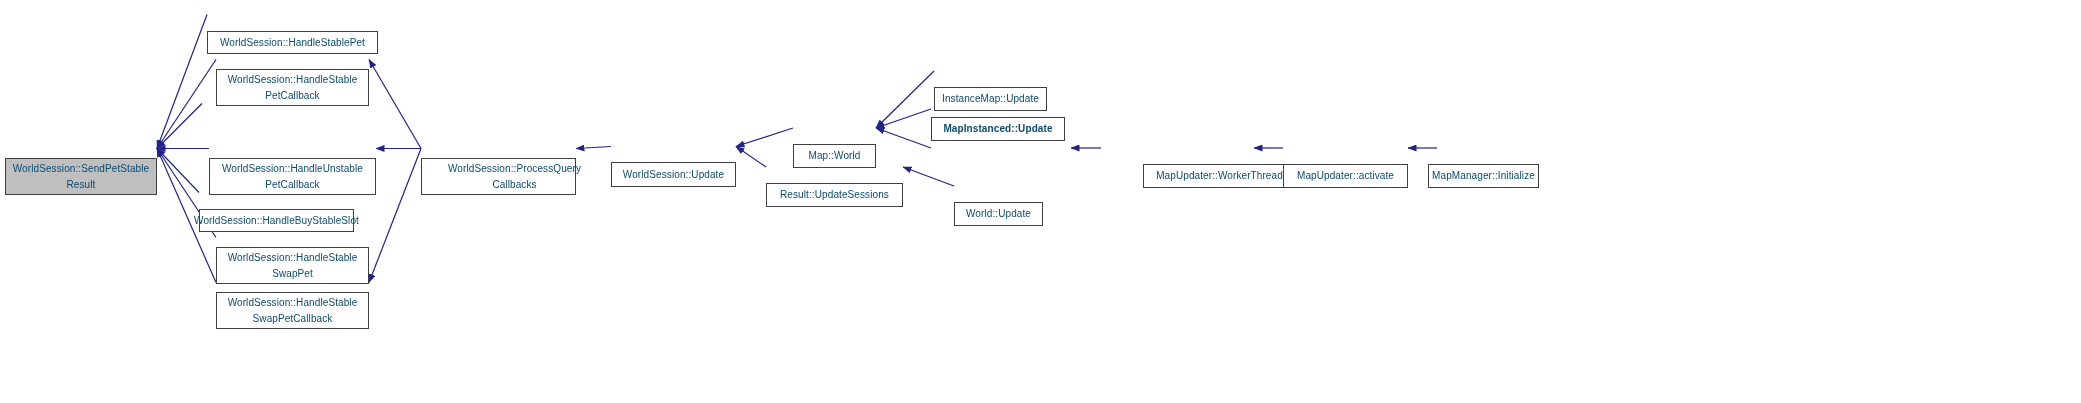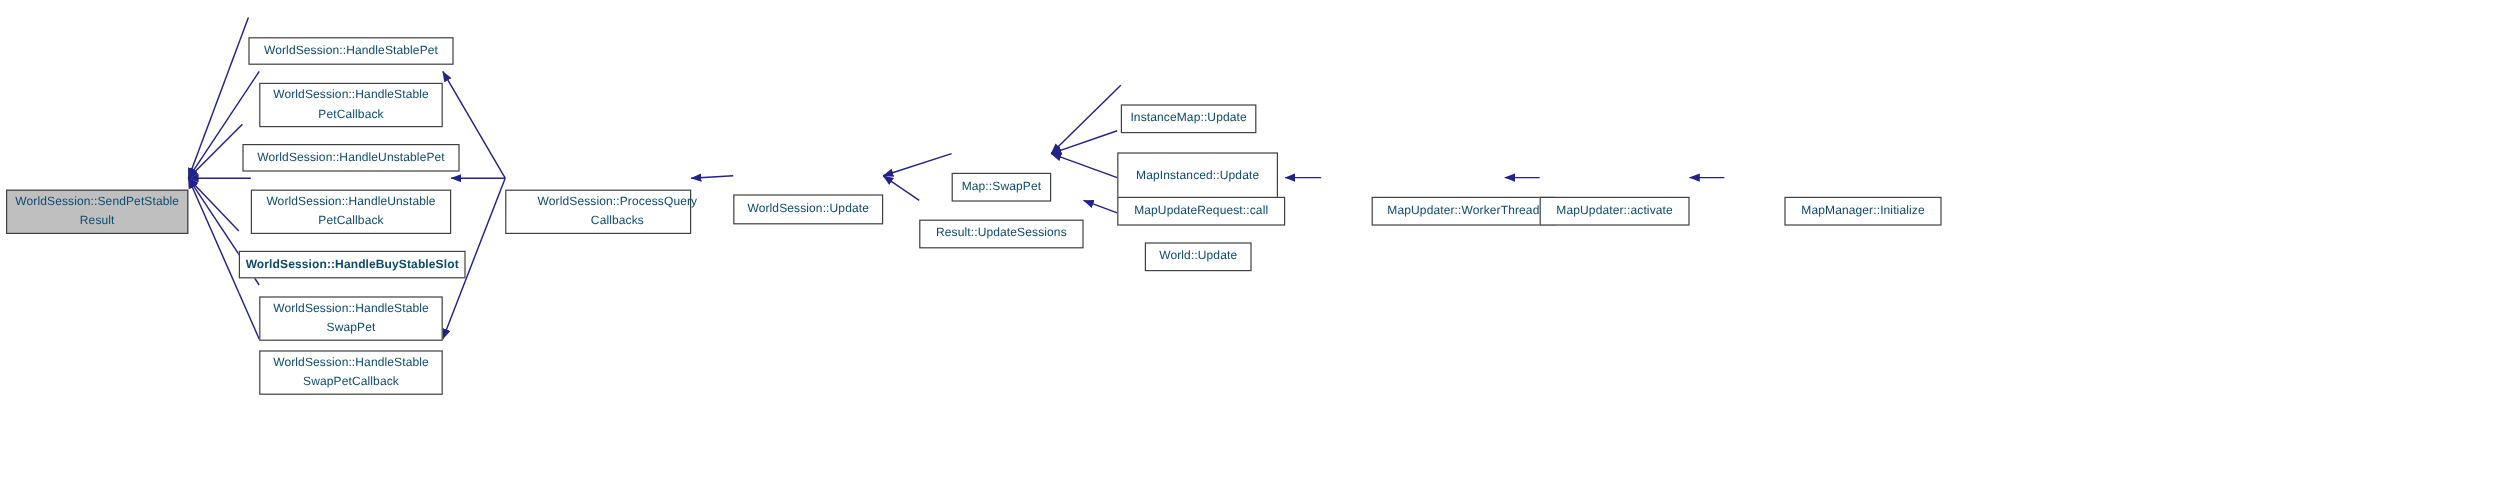--- a/index.html
+++ b/index.html
@@ -76,33 +76,31 @@
       <path d="M954,186 L903,167" fill="none" stroke="#22228a" stroke-width="1.2" marker-end="url(#arrowhead)"></path>
       <path d="M1101,148 L1071,148" fill="none" stroke="#22228a" stroke-width="1.2" marker-end="url(#arrowhead)"></path>
       <path d="M1283,148 L1254,148" fill="none" stroke="#22228a" stroke-width="1.2" marker-end="url(#arrowhead)"></path>
       <path d="M1437,148 L1408,148" fill="none" stroke="#22228a" stroke-width="1.2" marker-end="url(#arrowhead)"></path>
     </svg>
 <div class="node current" style="left: 5px; top: 130px; width: 152px; height: 37px; background: rgb(191, 191, 191); border-color: rgb(64, 64, 64);">WorldSession::SendPetStable
 Result</div>
     <div class="node" style="left: 207px; top: 3px; width: 171px; height: 23px; background: rgb(255, 255, 255); border-color: rgb(64, 64, 64);">WorldSession::HandleStablePet</div>
     <div class="node" style="left: 216px; top: 41px; width: 153px; height: 37px; background: rgb(255, 255, 255); border-color: rgb(64, 64, 64);">WorldSession::HandleStable
 PetCallback</div>
-    <div class="node" style="left: 202px; top: 92px; width: 181px; height: 23px; background: rgb(255, 255, 255); border-color: rgb(64, 64, 64);">WorldSession::HandleUnstablePet</div>
     <div class="node" style="left: 209px; top: 130px; width: 167px; height: 37px; background: rgb(255, 255, 255); border-color: rgb(64, 64, 64);">WorldSession::HandleUnstable
 PetCallback</div>
-    <div class="node" style="left: 199px; top: 181px; width: 189px; height: 23px; background: rgb(255, 255, 255); border-color: rgb(64, 64, 64); font-weight: bold;">WorldSession::HandleBuyStableSlot</div>
+    <div class="node" style="left: 199px; top: 181px; width: 155px; height: 23px; background: rgb(255, 255, 255); border-color: rgb(64, 64, 64);">WorldSession::HandleBuyStableSlot</div>
     <div class="node" style="left: 216px; top: 219px; width: 153px; height: 37px; background: rgb(255, 255, 255); border-color: rgb(64, 64, 64);">WorldSession::HandleStable
 SwapPet</div>
     <div class="node" style="left: 216px; top: 264px; width: 153px; height: 37px; background: rgb(255, 255, 255); border-color: rgb(64, 64, 64);">WorldSession::HandleStable
 SwapPetCallback</div>
     <div class="node" style="left: 421px; top: 130px; width: 155px; height: 37px; background: rgb(255, 255, 255); border-color: rgb(64, 64, 64); padding-left: 32px;">WorldSession::ProcessQuery
 Callbacks</div>
     <div class="node" style="left: 611px; top: 134px; width: 125px; height: 25px; background: rgb(255, 255, 255); border-color: rgb(64, 64, 64);">WorldSession::Update</div>
-    <div class="node" style="left: 793px; top: 116px; width: 83px; height: 24px; background: rgb(255, 255, 255); border-color: rgb(64, 64, 64);">Map::SwapPet</div>
+    <div class="node" style="left: 793px; top: 116px; width: 83px; height: 24px; background: rgb(255, 255, 255); border-color: rgb(64, 64, 64);">Map::World</div>
     <div class="node" style="left: 766px; top: 155px; width: 137px; height: 24px; background: rgb(255, 255, 255); border-color: rgb(64, 64, 64);">Result::UpdateSessions</div>
     <div class="node" style="left: 934px; top: 59px; width: 113px; height: 24px; background: rgb(255, 255, 255); border-color: rgb(64, 64, 64);">InstanceMap::Update</div>
-    <div class="node" style="left: 931px; top: 99px; width: 134px; height: 40px; background: rgb(255, 255, 255); border-color: rgb(64, 64, 64);">MapInstanced::Update</div>
-    <div class="node" style="left: 931px; top: 136px; width: 140px; height: 24px; background: rgb(255, 255, 255); border-color: rgb(64, 64, 64);">MapUpdateRequest::call</div>
+    <div class="node" style="left: 931px; top: 89px; width: 134px; height: 24px; background: rgb(255, 255, 255); border-color: rgb(64, 64, 64); font-weight: bold;">MapInstanced::Update</div>
     <div class="node" style="left: 954px; top: 174px; width: 89px; height: 24px; background: rgb(255, 255, 255); border-color: rgb(64, 64, 64);">World::Update</div>
     <div class="node" style="left: 1143px; top: 136px; width: 153px; height: 24px; background: rgb(255, 255, 255); border-color: rgb(64, 64, 64);">MapUpdater::WorkerThread</div>
     <div class="node" style="left: 1283px; top: 136px; width: 125px; height: 24px; background: rgb(255, 255, 255); border-color: rgb(64, 64, 64); text-align: center;">MapUpdater::activate</div>
-    <div class="node" style="left: 1487px; top: 136px; width: 131px; height: 24px; background: rgb(255, 255, 255); border-color: rgb(64, 64, 64);">MapManager::Initialize</div>
+    <div class="node" style="left: 1428px; top: 136px; width: 111px; height: 24px; background: rgb(255, 255, 255); border-color: rgb(64, 64, 64);">MapManager::Initialize</div>
   </div>
 
 </body></html>

